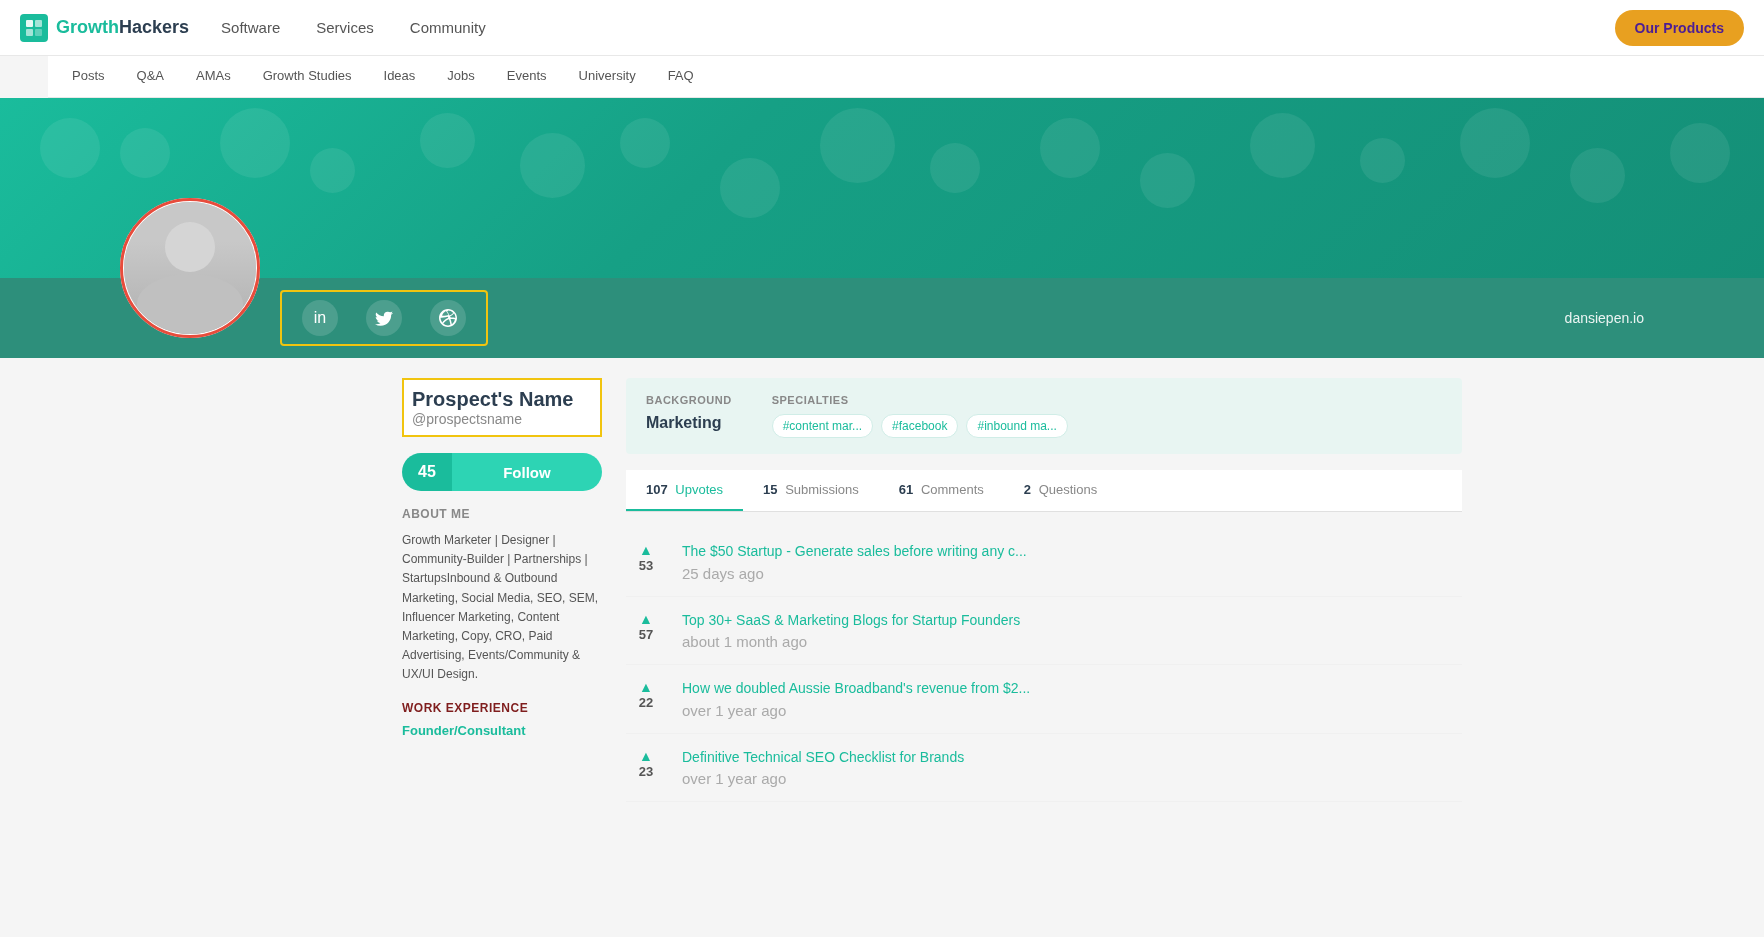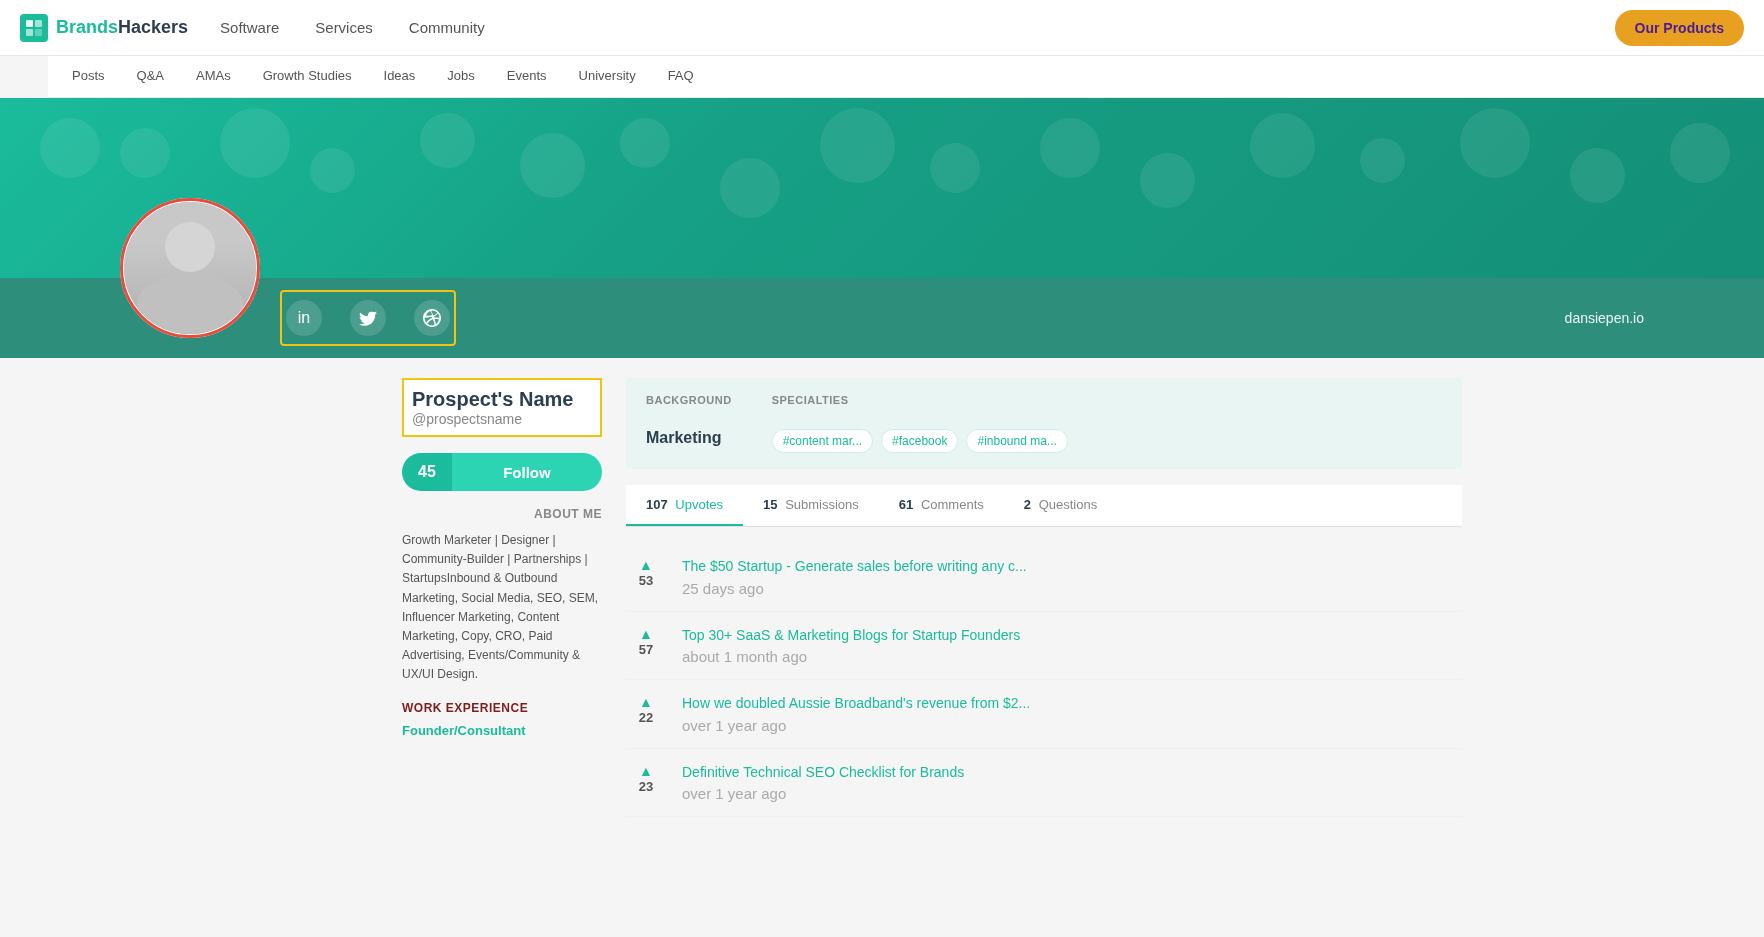--- a/index.html
+++ b/index.html
@@ -122,21 +122,21 @@
       width: 140px; height: 140px;
       border-radius: 50%;
       border: 3px solid #e74c3c;
       pointer-events: none;
     }
     .social-icons-box {
       margin-left: 160px;
       display: flex;
       gap: 28px;
       border: 2px solid #f1c40f;
-      padding: 8px 4px;
+      padding: 8px 20px;
       border-radius: 4px;
     }
     .social-btn {
       width: 36px; height: 36px;
       border-radius: 50%;
       background: rgba(255,255,255,0.15);
       display: flex; align-items: center; justify-content: center;
       color: #fff;
       font-size: 16px;
       cursor: pointer;
@@ -193,21 +193,20 @@
       font-weight: 600;
       cursor: pointer;
       border: none;
       flex: 1;
     }
     .about-me-title {
       font-size: 12px; font-weight: 700; color: #888;
       text-transform: uppercase;
       letter-spacing: 0.5px;
       margin-bottom: 10px;
-      text-align: right;
     }
     .about-me-text {
       font-size: 12px; color: #555; line-height: 1.6;
     }
     .work-exp-title {
       font-size: 12px; font-weight: 700; color: #7f1d1d;
       text-transform: uppercase;
       letter-spacing: 0.5px;
       margin: 16px 0 8px;
     }
@@ -220,21 +219,21 @@
     .background-card {
       background: #e8f5f2;
       border-radius: 4px;
       padding: 16px 20px;
       margin-bottom: 16px;
       display: flex;
       gap: 40px;
     }
     .bg-section h4 {
       font-size: 11px; font-weight: 700; color: #888;
-      text-transform: uppercase; letter-spacing: 0.5px; margin-bottom: 23px;
+      text-transform: uppercase; letter-spacing: 0.5px; margin-bottom: 8px;
     }
     .bg-value { font-size: 16px; color: #2c3e50; font-weight: 600; }
     .spec-tags { display: flex; gap: 8px; flex-wrap: wrap; }
     .spec-tag {
       background: #fff;
       border: 1px solid #d0ede7;
       border-radius: 20px;
       padding: 4px 10px;
       font-size: 12px; color: #1abc9c;
     }
@@ -292,21 +291,21 @@
     <div class="logo">
       <div class="logo-icon">
         <svg width="18" height="18" viewBox="0 0 18 18" fill="none">
           <rect x="1" y="1" width="7" height="7" rx="1" fill="white" opacity="0.9"></rect>
           <rect x="10" y="1" width="7" height="7" rx="1" fill="white" opacity="0.6"></rect>
           <rect x="1" y="10" width="7" height="7" rx="1" fill="white" opacity="0.6"></rect>
           <rect x="10" y="10" width="7" height="7" rx="1" fill="white" opacity="0.3"></rect>
         </svg>
       </div>
       <span class="logo-text">
-        <span>Brands</span><span style="color:#2c3e50">Hackers</span>
+        <span>Growth</span><span style="color:#2c3e50">Hackers</span>
       </span>
     </div>
     <div class="nav-links">
       <a class="nav-link">Software</a>
       <a class="nav-link">Services</a>
       <a class="nav-link">Community</a>
     </div>
   </div>
   <button class="our-products-btn">Our Products</button>
 </nav>

